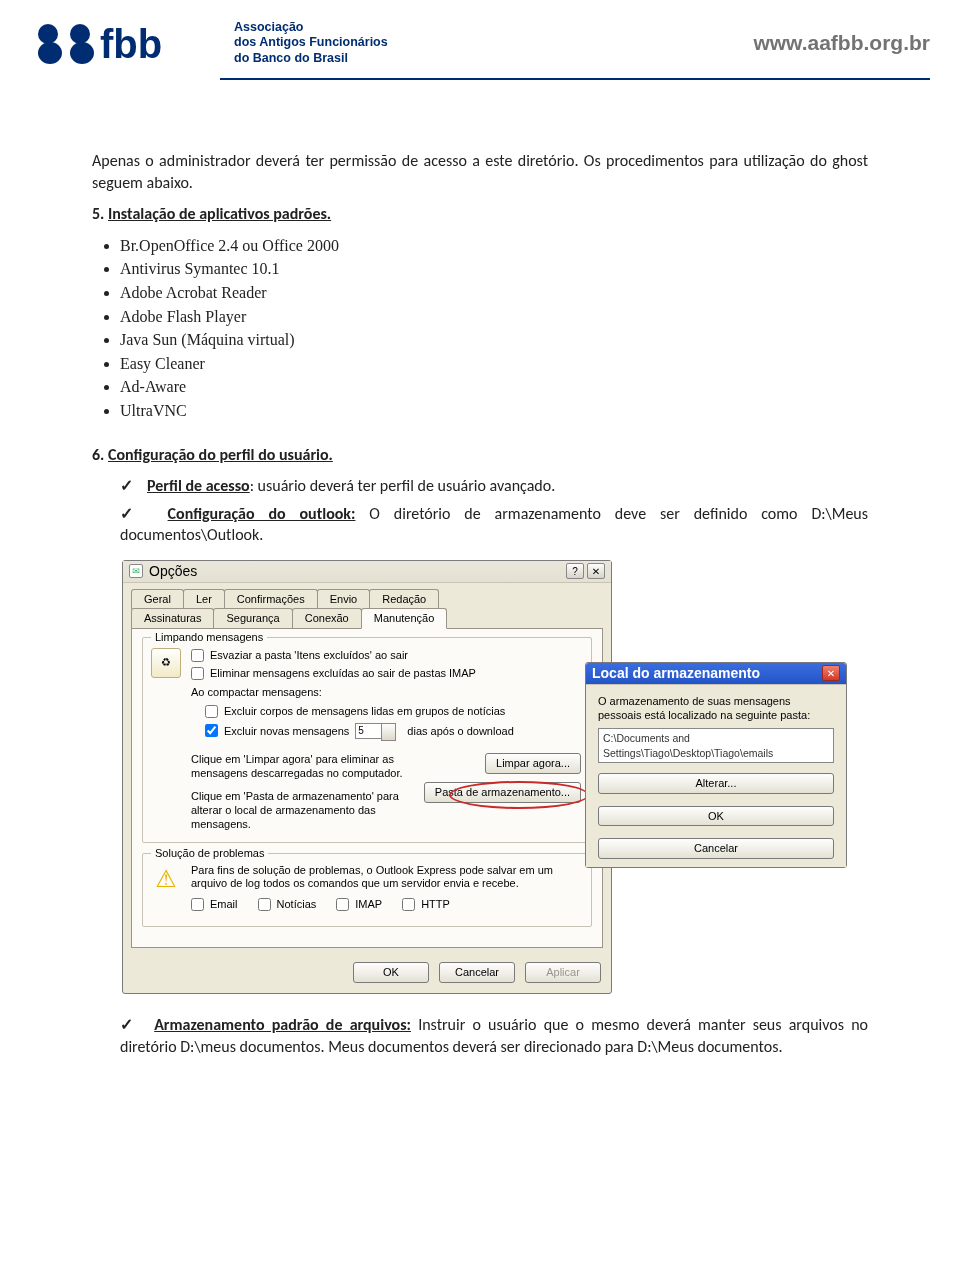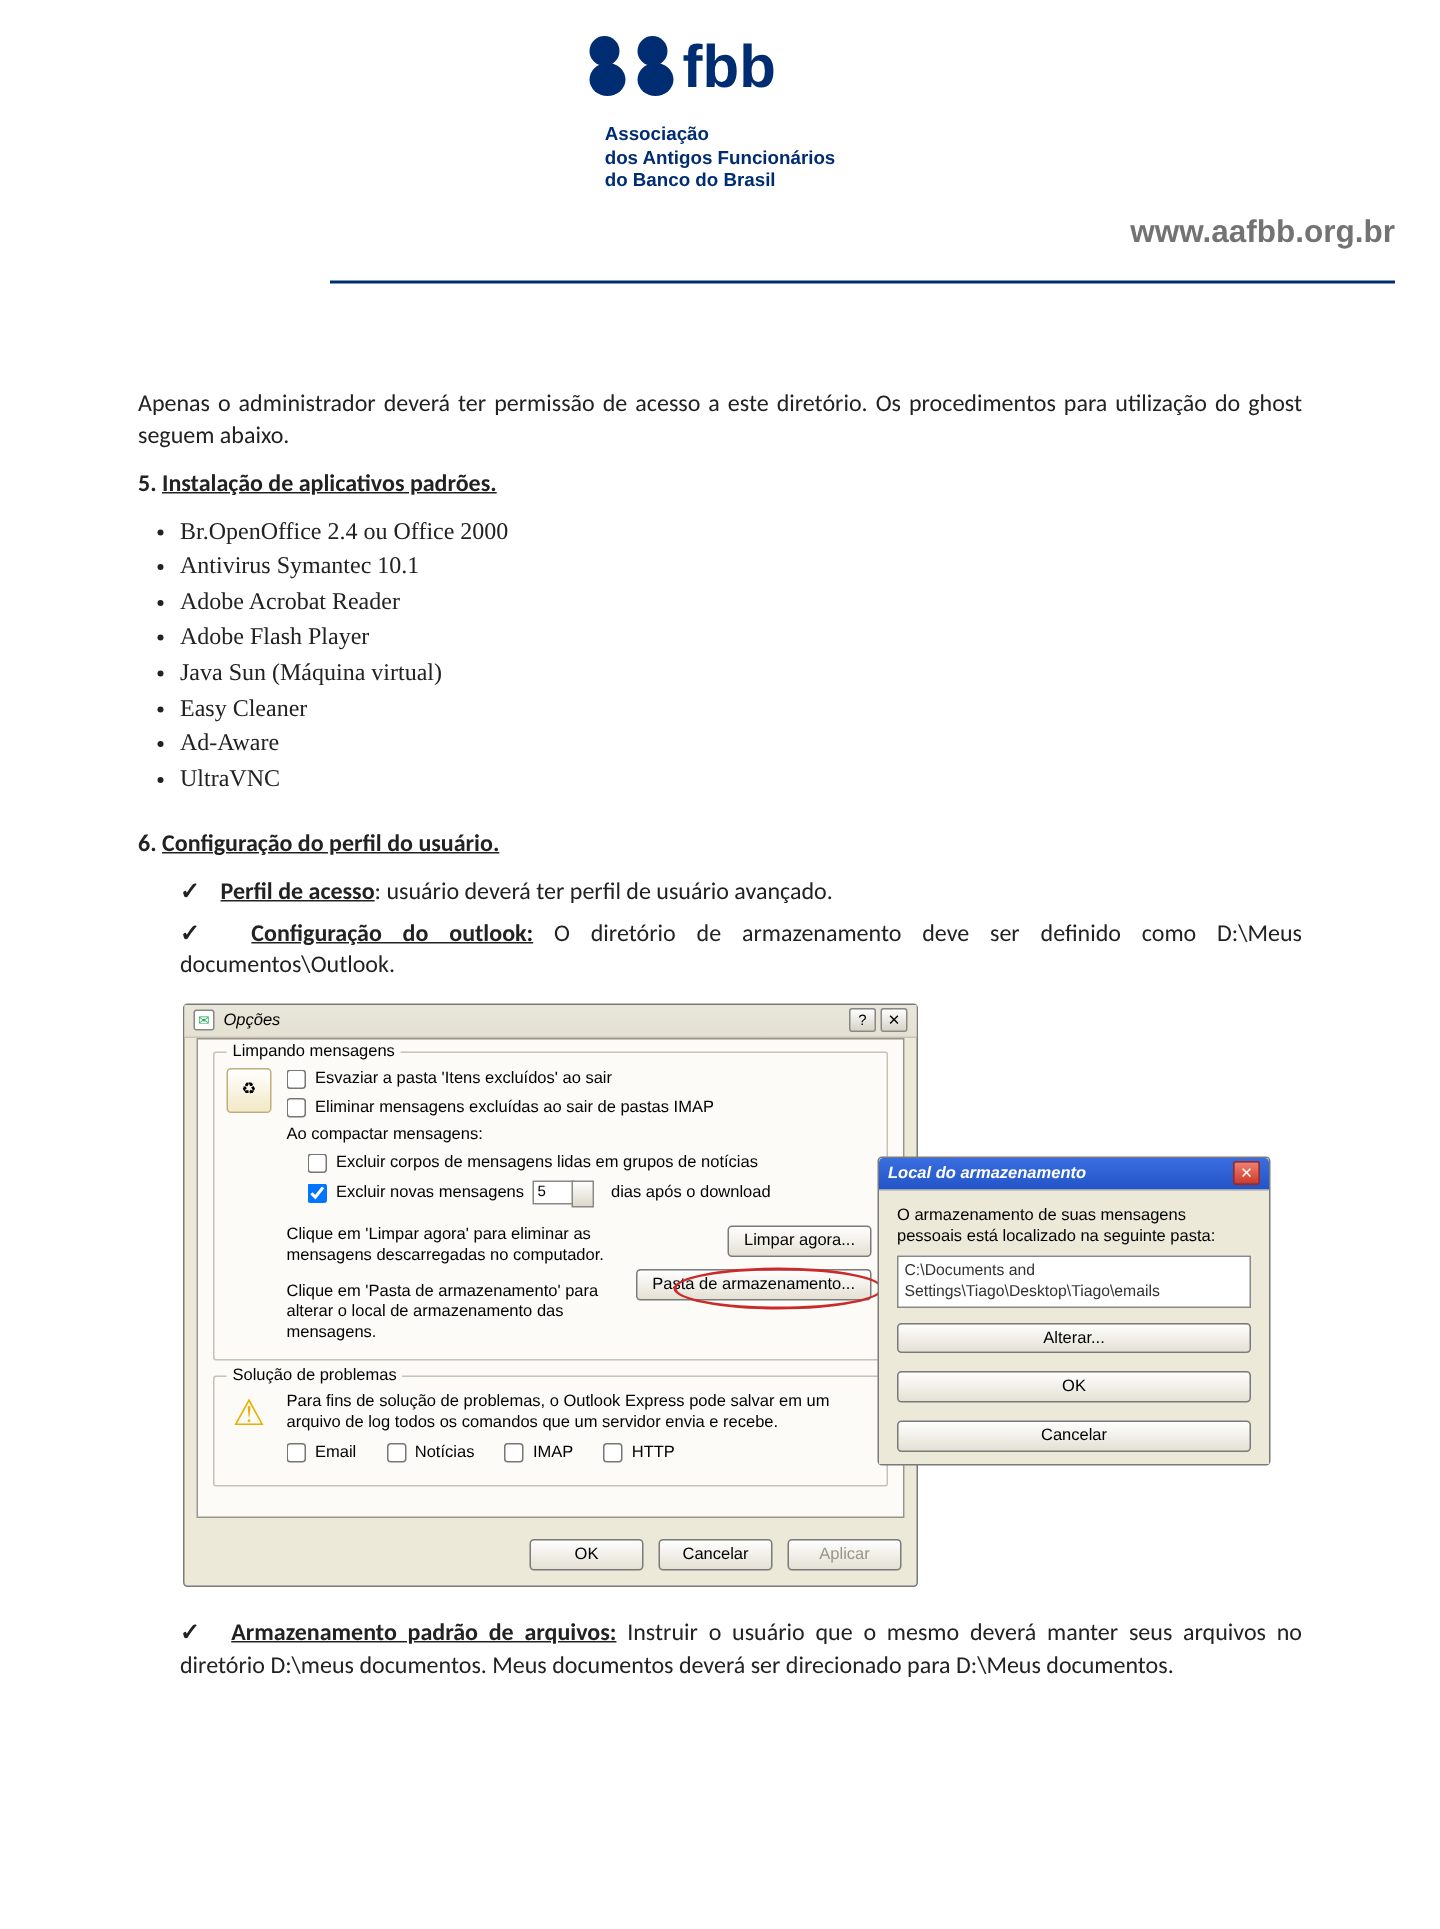--- a/index.html
+++ b/index.html
@@ -6,23 +6,22 @@
   body {
     margin: 0;
     font-family: Calibri, Arial, sans-serif;
     background: #fff;
     width: 960px;
     padding: 0;
   }
   .header {
     display: flex;
     align-items: center;
-    padding: 18px 30px 20px 30px;
+    padding: 18px 30px 10px 30px;
     gap: 14px;
-    flex-direction: column;
   }
   .logo {
     display: flex;
     align-items: center;
   }
   .logo-svg { width: 190px; height: 50px; }
   .org-text {
     font-size: 12.5px;
     line-height: 1.25;
     color: #002d72;
@@ -83,21 +82,21 @@
   }
   .titlebar.blue {
     background: linear-gradient(#3a6ee0,#2254c8);
     color:#fff;
     border-top-left-radius:3px;
     border-top-right-radius:3px;
   }
   .tb-icon {
     width:14px;height:14px;background:#fff;border:1px solid #888;border-radius:2px;font-size:9px;display:flex;align-items:center;justify-content:center;color:#2a5;
   }
-  .tb-title { font-weight: normal; font-size: 11px; font-style: italic; }
+  .tb-title { font-weight: normal; font-size: 14px; }
   .titlebar.blue .tb-title { font-weight: bold; }
   .tb-right { margin-left: auto; display:flex; gap:3px;}
   .tb-btn {
     width:18px;height:16px;border:1px solid #888;background:linear-gradient(#fefefe,#d6d3c6);border-radius:2px;display:flex;align-items:center;justify-content:center;font-size:10px;
   }
   .tb-btn.red { background: linear-gradient(#f08070,#d03a28); color:#fff; border-color:#a02818;}
   .tabs {
     display:flex;
     flex-wrap:wrap;
     padding: 6px 8px 0 8px;
@@ -256,20 +255,35 @@
 
   <div class="shot-wrap">
     <div class="win" style="width:490px;">
       <div class="titlebar">
         <span class="tb-icon">✉</span>
         <span class="tb-title">Opções</span>
         <span class="tb-right">
           <span class="tb-btn">?</span>
           <span class="tb-btn">✕</span>
         </span>
+      </div>
+      <div class="tabs">
+        <div class="tabs-row1">
+          <span class="tab">Geral</span>
+          <span class="tab">Ler</span>
+          <span class="tab">Confirmações</span>
+          <span class="tab">Envio</span>
+          <span class="tab">Redação</span>
+        </div>
+        <div class="tabs-row2">
+          <span class="tab">Assinaturas</span>
+          <span class="tab">Segurança</span>
+          <span class="tab">Conexão</span>
+          <span class="tab active">Manutenção</span>
+        </div>
       </div>
       <div class="panel">
         <div class="group">
           <span class="group-legend">Limpando mensagens</span>
           <div class="grp-icon">♻</div>
           <label class="chk">
               <input type="checkbox" style="">
               <span>Esvaziar a pasta 'Itens excluídos' ao sair</span>
             </label>
           <label class="chk">

